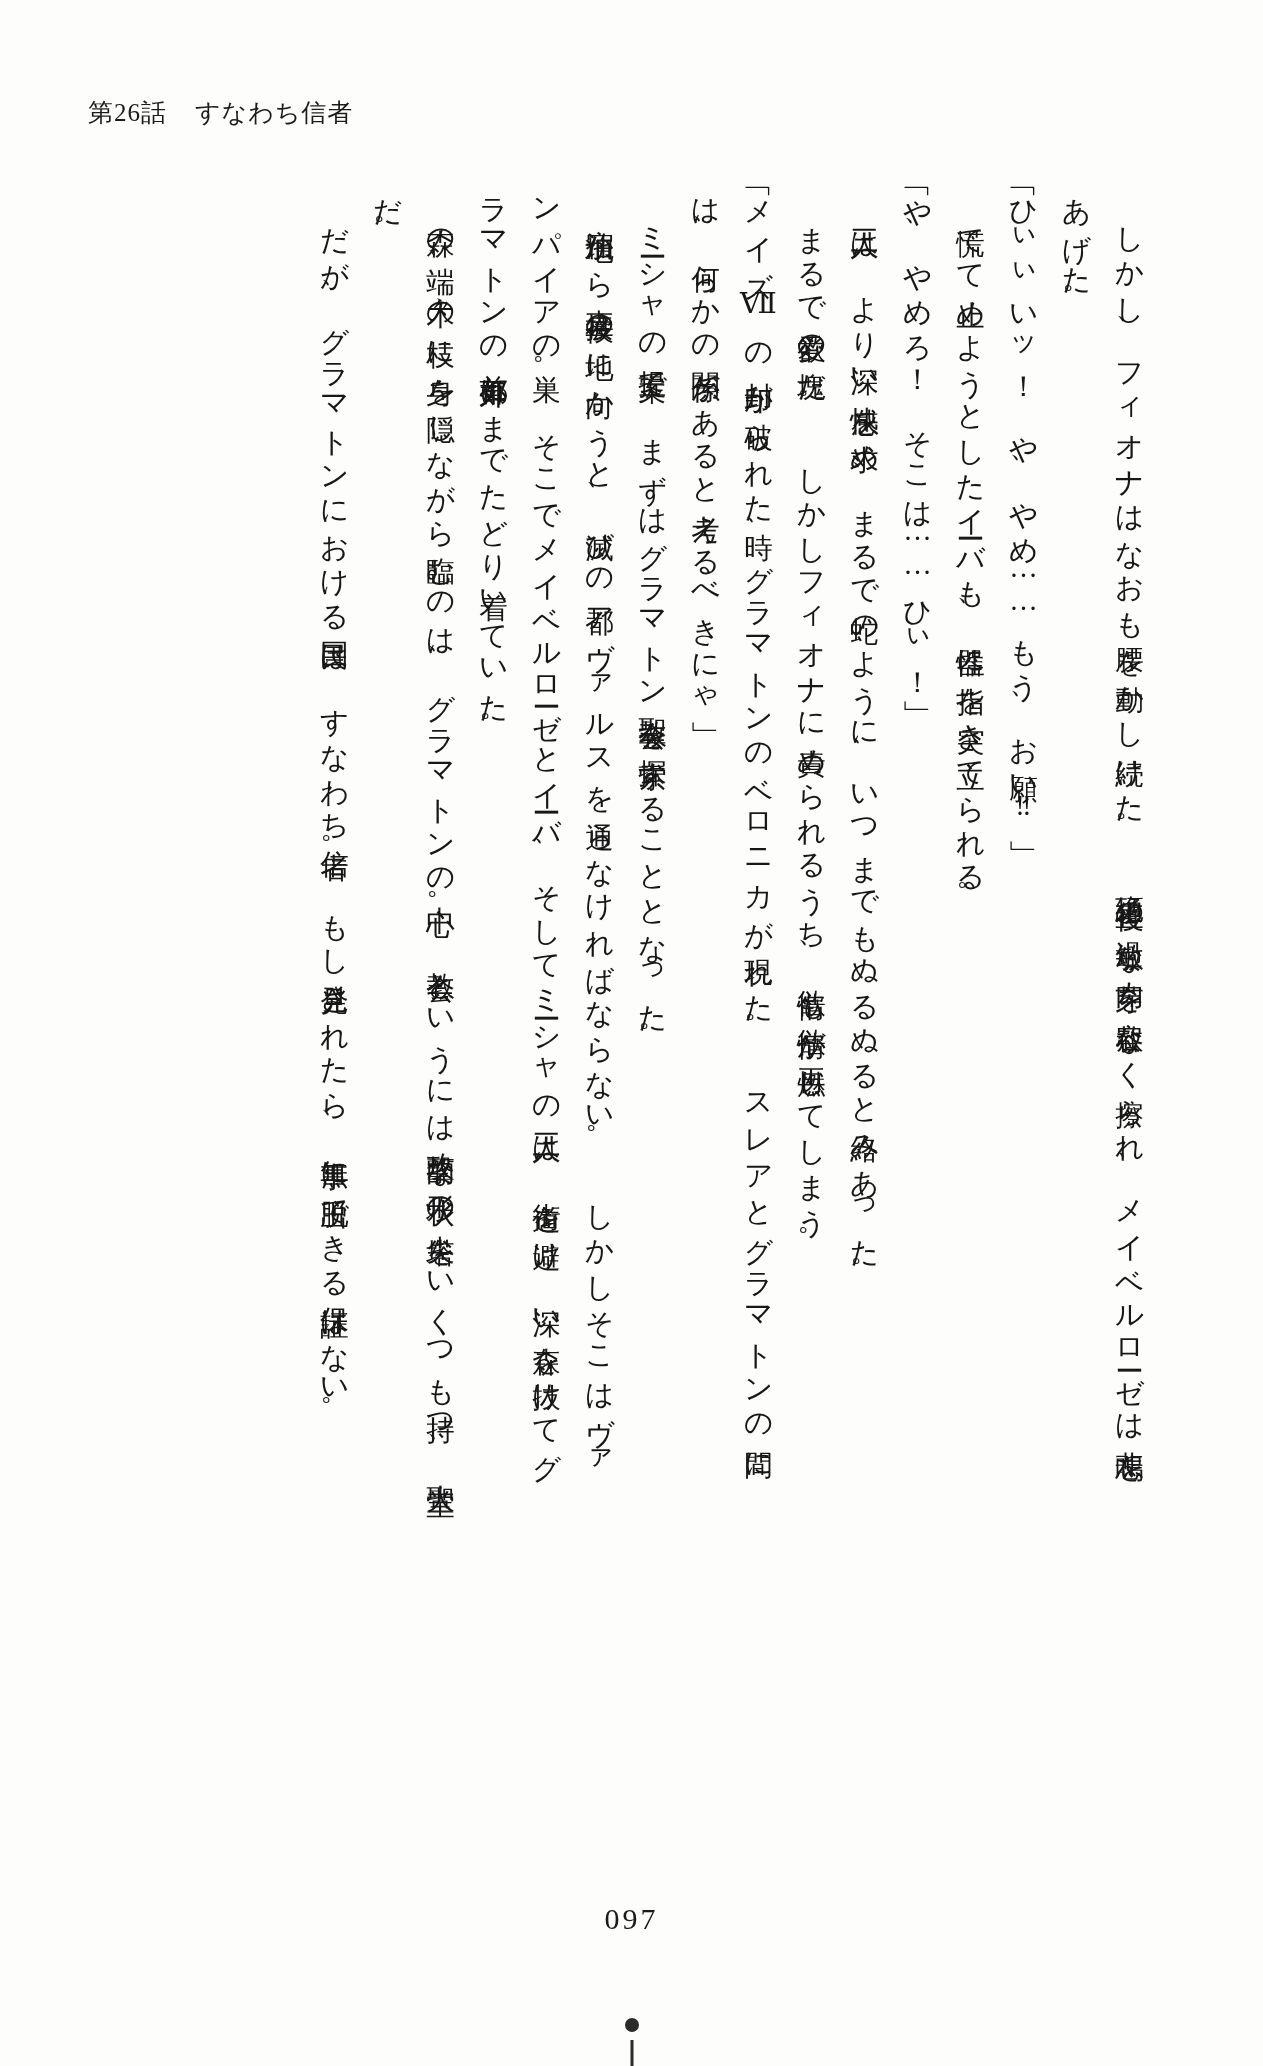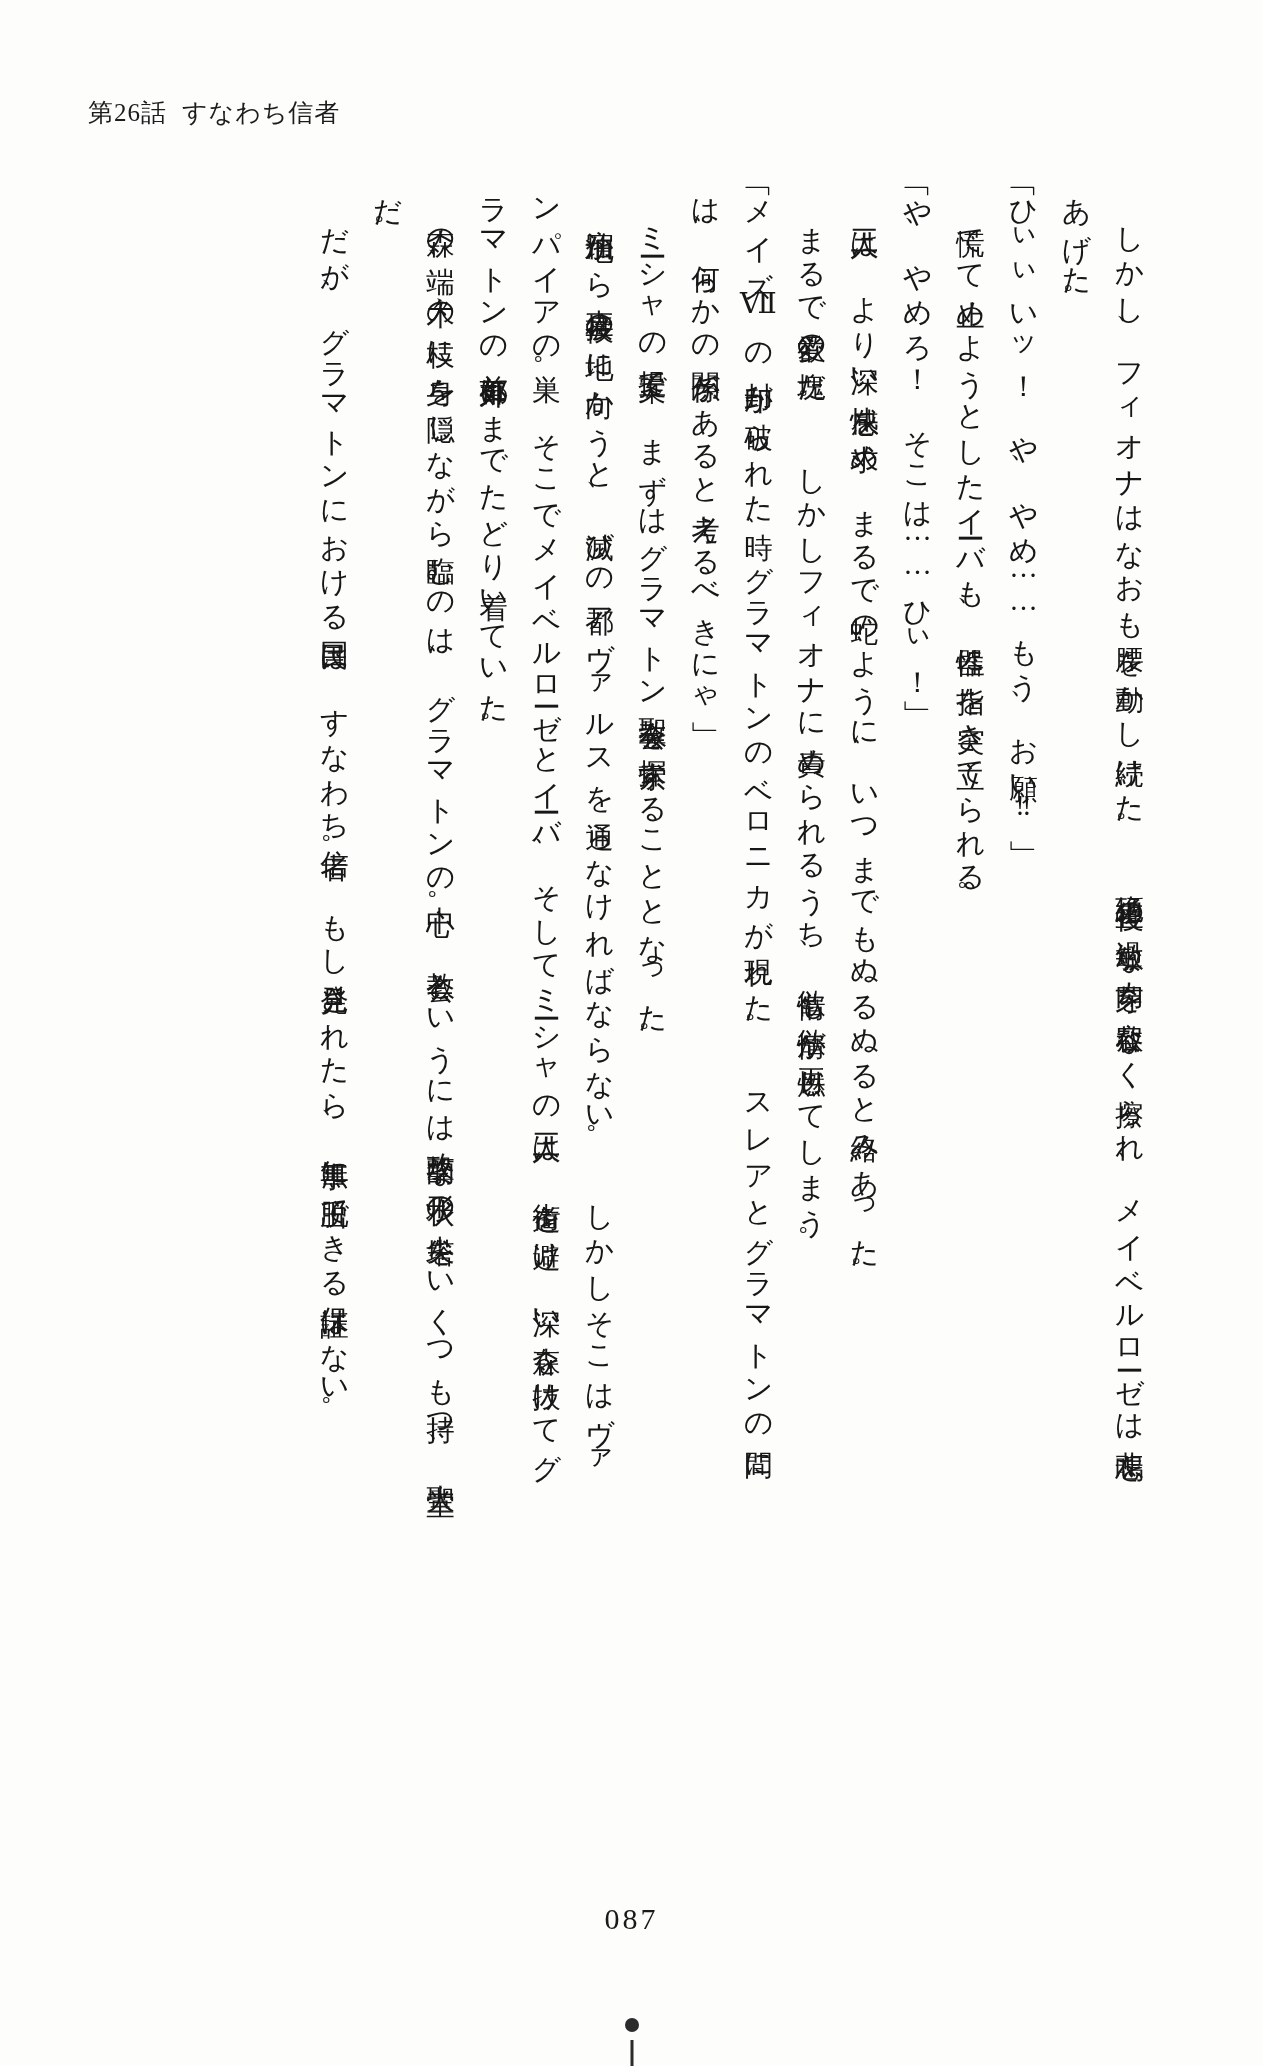--- a/index.html
+++ b/index.html
@@ -27,21 +27,21 @@
     position: absolute;
     top: 96px;
     left: 88px;
     font-size: 25px;
     letter-spacing: 1px;
     color: #1c1c1c;
     white-space: nowrap;
     font-family: "Liberation Serif", "DejaVu Serif", serif;
   }
   .page-header .chap-num {
-    margin-right: 15px;
+    margin-right: 28px;
   }
 
   
   .body-area {
     position: absolute;
     top: 178px;
     left: 96px;
     width: 1060px;
     height: 1300px;
   }
@@ -121,17 +121,17 @@
       <p class="indent">三人は、より深い快感を求め、まるで蛇のように、いつまでもぬるぬると絡みあった。</p>
       <p class="indent">まるで愛欲の塊だ。　しかしフィオナに責められるうち、欲情も欲情が再燃してしまう。</p>
       <p>「メイズⅦの封印が破られた時、グラマトンのベロニカが現れた。　スレアとグラマトンの間には、何らかの関係があると考えるべきにゃ」</p>
       <p class="indent">ミーシャの提案で、まずはグラマトン聖教会を探索することとなった。</p>
       <p class="indent"><span>宿泊地から直接彼の地に向かうと、滅びの都アヴァルスを通らなければならない。　しかしそこはヴァンパイアの巣。　そこでメイベルローゼとイーバ、そしてミーシャの三人は、街道を避け、深い森を抜けてグラマトンの首都郊外にまでたどり着いていた。</span></p>
       <p class="indent">森の端、木々の枝に身を隠しながら臨むのは、グラマトンの中心。　教会というには攻撃的な形状の尖塔をいくつも持つ、大聖堂だ。</p>
       <p class="indent">だが、グラマトンにおける国民は、すなわち信者。　もし発見されたら、無事に脱出できる保証はない。</p>
     </div>
   </div>
 
-  <div class="folio">087</div>
+  <div class="folio">097</div>
   <div class="bind-mark"></div>
   <div class="bind-line"></div>
 
 </div>
 
 </body></html>

